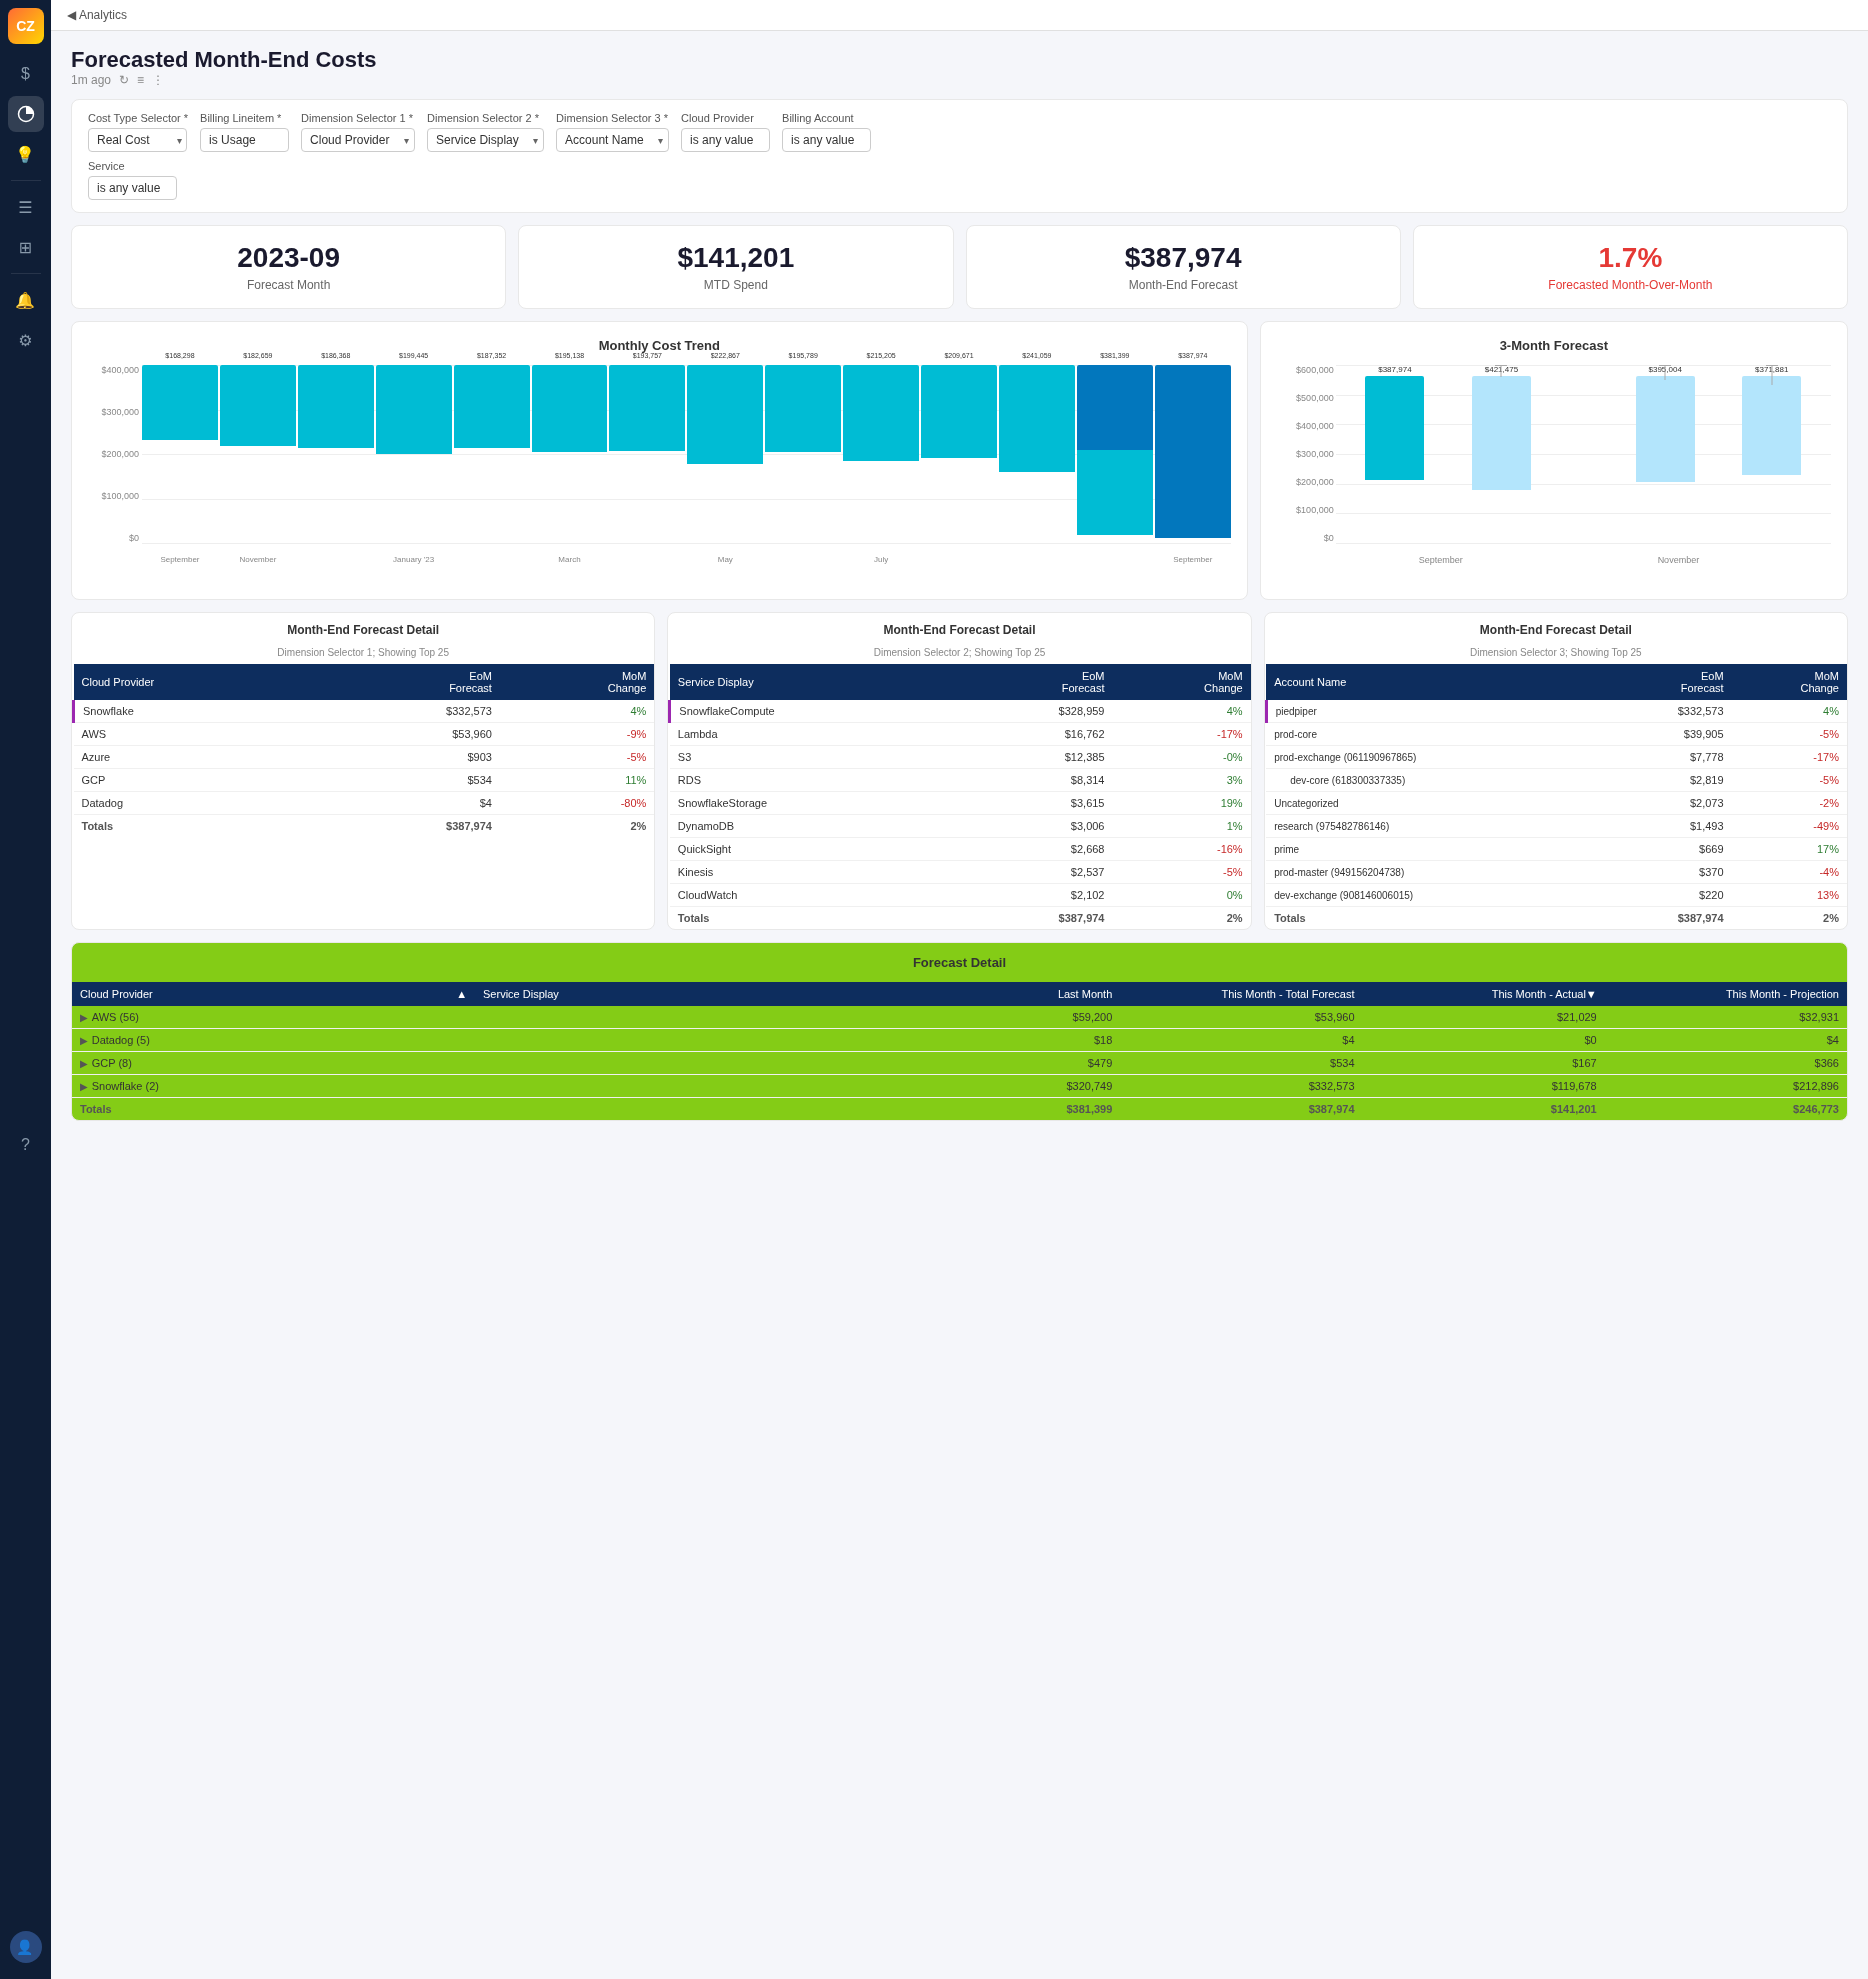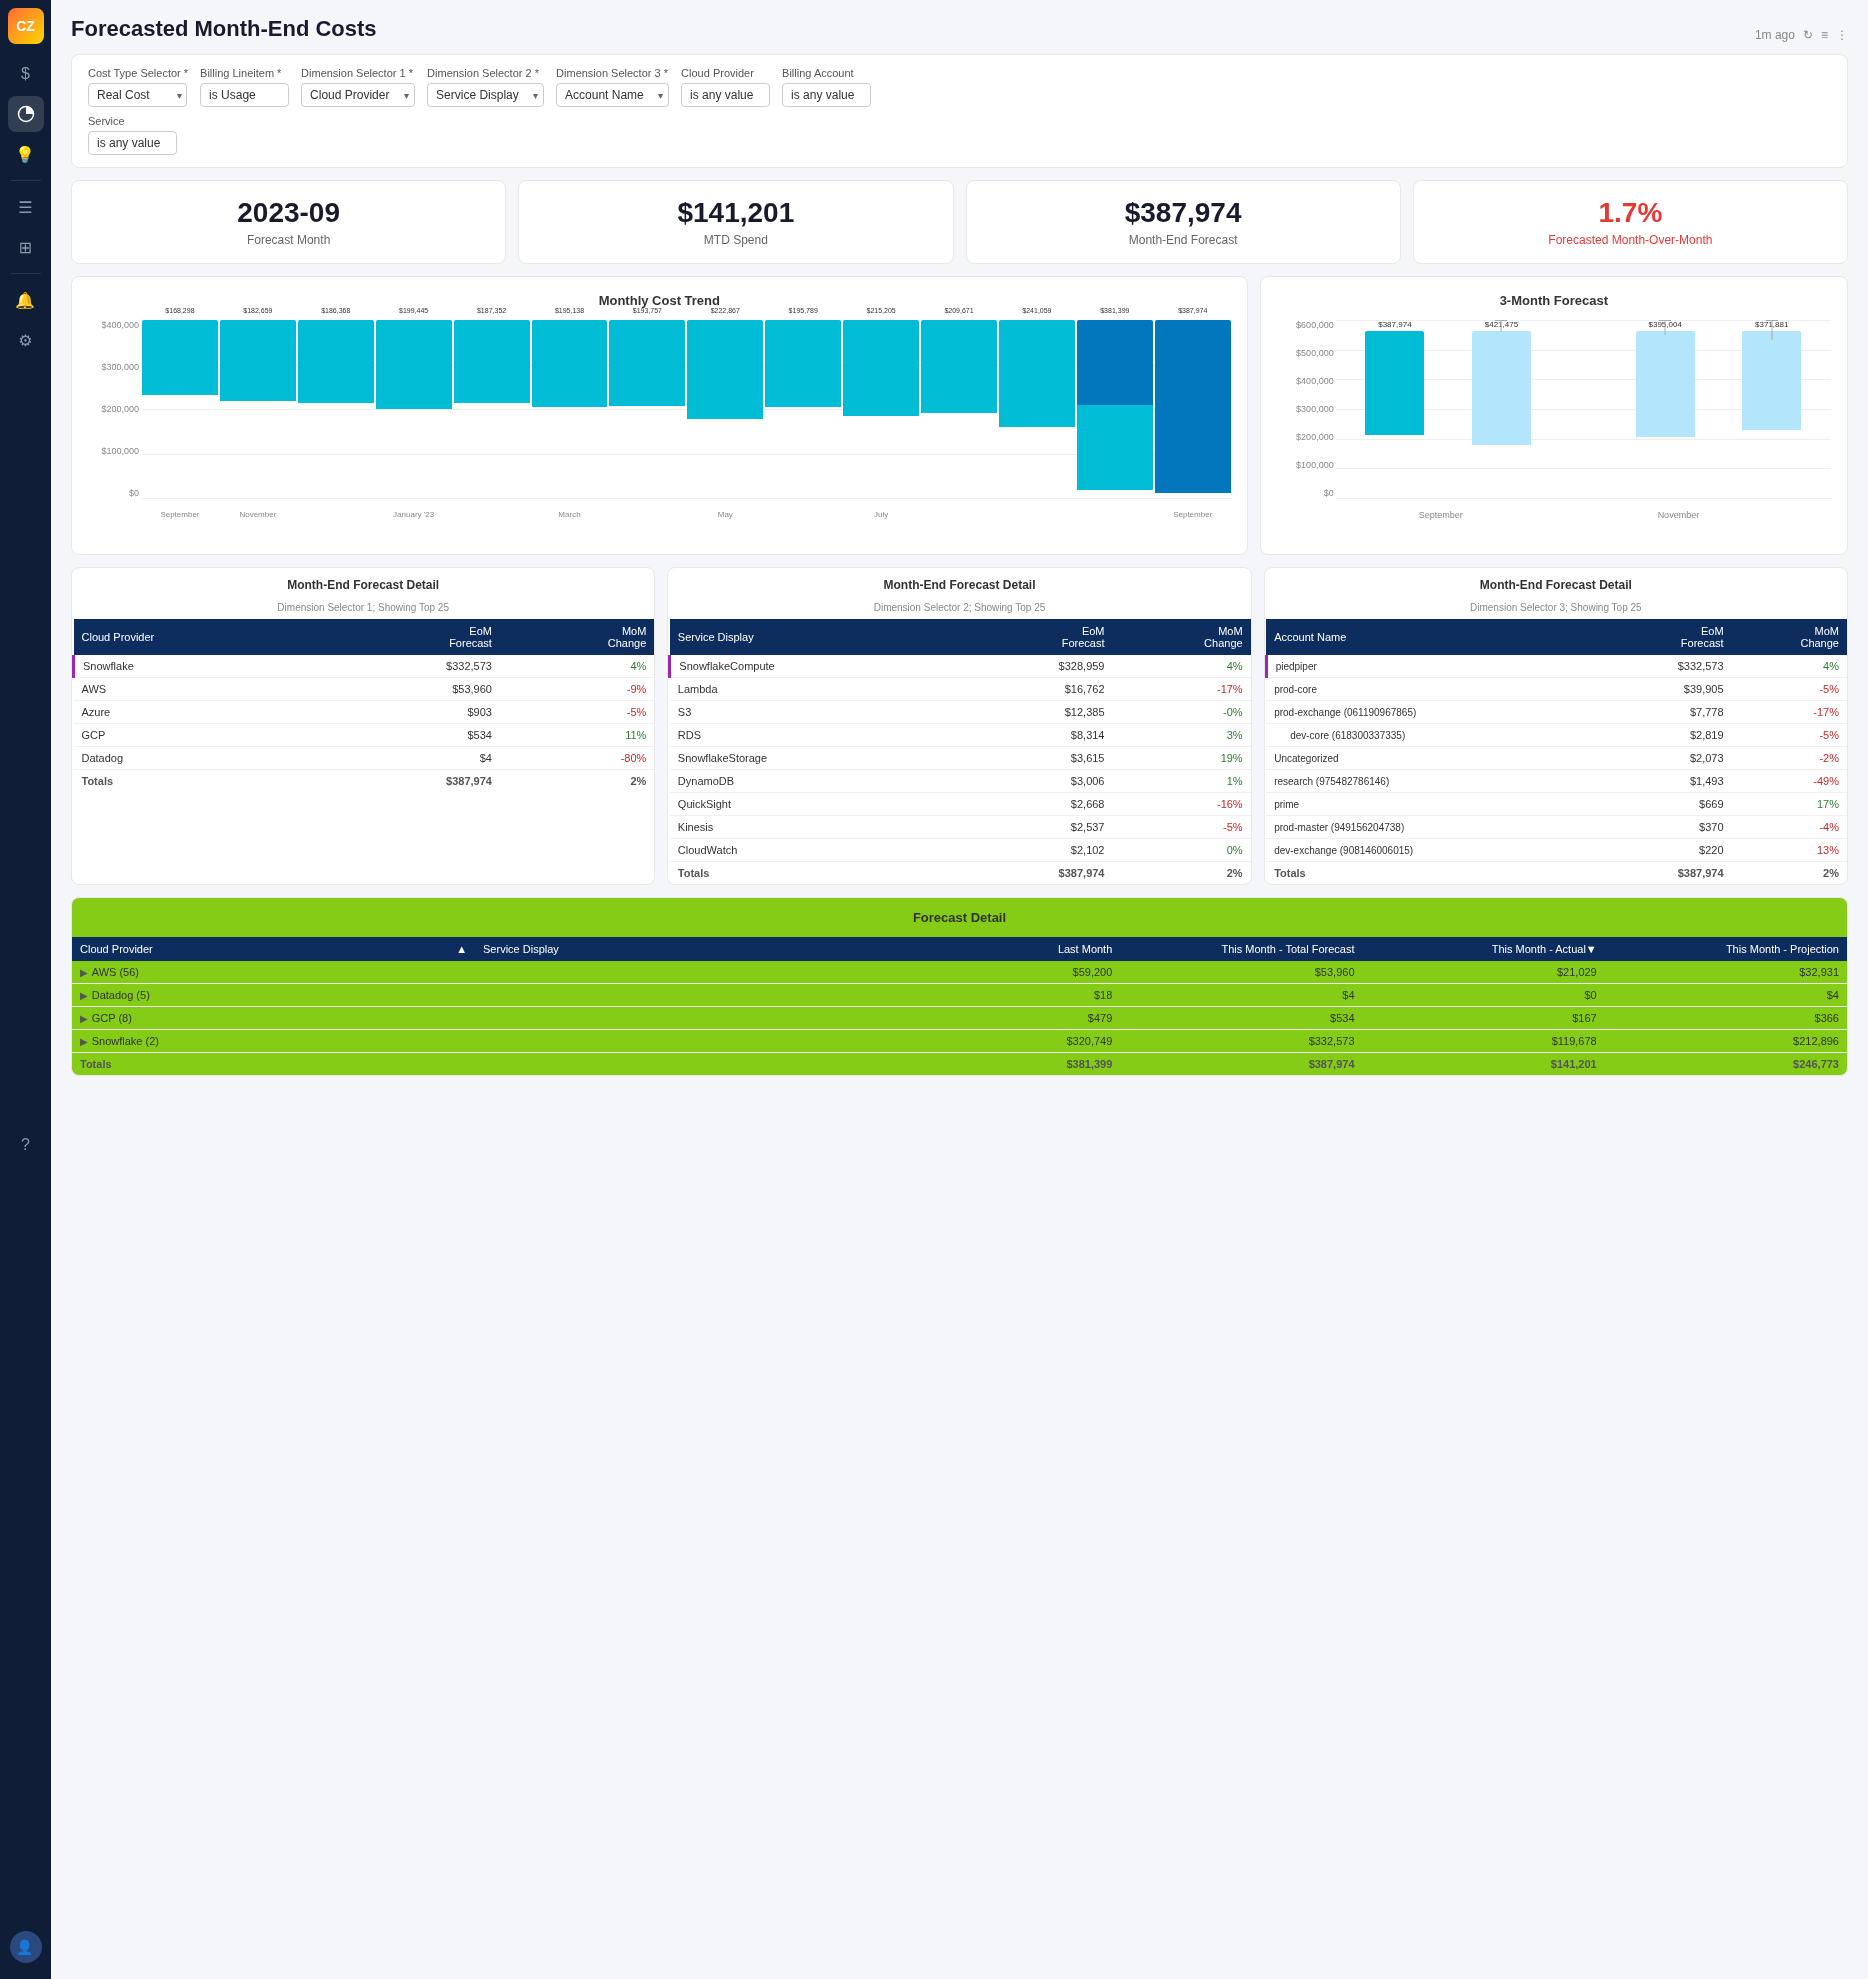--- a/index.html
+++ b/index.html
@@ -17,21 +17,21 @@
     .main-content { flex: 1; overflow-y: auto; background: #f5f6fa; }
     
     
     .topbar { background: white; padding: 8px 16px; display: flex; align-items: center; gap: 8px; border-bottom: 1px solid #e0e0e0; }
     .topbar-back { font-size: 12px; color: #555; cursor: pointer; }
 
     
     .page { padding: 16px 20px; }
     
     
-    .page-header { display: flex; align-items: flex-end; justify-content: space-between; margin-bottom: 12px; }
+    .page-header { display: flex; align-items: flex-start; justify-content: space-between; margin-bottom: 12px; flex-direction: column; }
     .page-title { font-size: 22px; font-weight: 600; color: #1a1a2e; }
     .page-actions { display: flex; align-items: center; gap: 8px; font-size: 12px; color: #888; }
     .page-actions span { cursor: pointer; }
 
     
     .filters { background: white; border-radius: 8px; padding: 12px 16px; margin-bottom: 12px; border: 1px solid #e8e8e8; }
     .filter-row { display: flex; align-items: flex-end; gap: 12px; flex-wrap: wrap; }
     .filter-group { display: flex; flex-direction: column; gap: 4px; }
     .filter-label { font-size: 11px; color: #555; }
     .filter-select { border: 1px solid #ccc; border-radius: 4px; padding: 4px 24px 4px 8px; font-size: 12px; color: #333; background: white; cursor: pointer; appearance: none; -webkit-appearance: none; min-width: 99px; position: relative; }
@@ -99,20 +99,23 @@
   <div class="sidebar-item">⊞</div>
   <div class="sidebar-divider"></div>
   <div class="sidebar-item">🔔</div>
   <div class="sidebar-item">⚙</div>
   <div class="sidebar-item" style="margin-top:auto;">?</div>
   <div class="sidebar-item avatar" style="width:32px;height:32px;border-radius:50%;background:#2a4a7f;font-size:14px;color:white;margin-bottom:8px;">👤</div>
 </nav>
 
 <div class="main-content">
 
+  <div class="topbar">
+    <span class="topbar-back">◀ Analytics</span>
+  </div>
 
   <div class="page">
 
     <div class="page-header">
       <h1 class="page-title">Forecasted Month-End Costs</h1>
       <div class="page-actions">
         <span>1m ago</span>
         <span>↻</span>
         <span>≡</span>
         <span>⋮</span>

